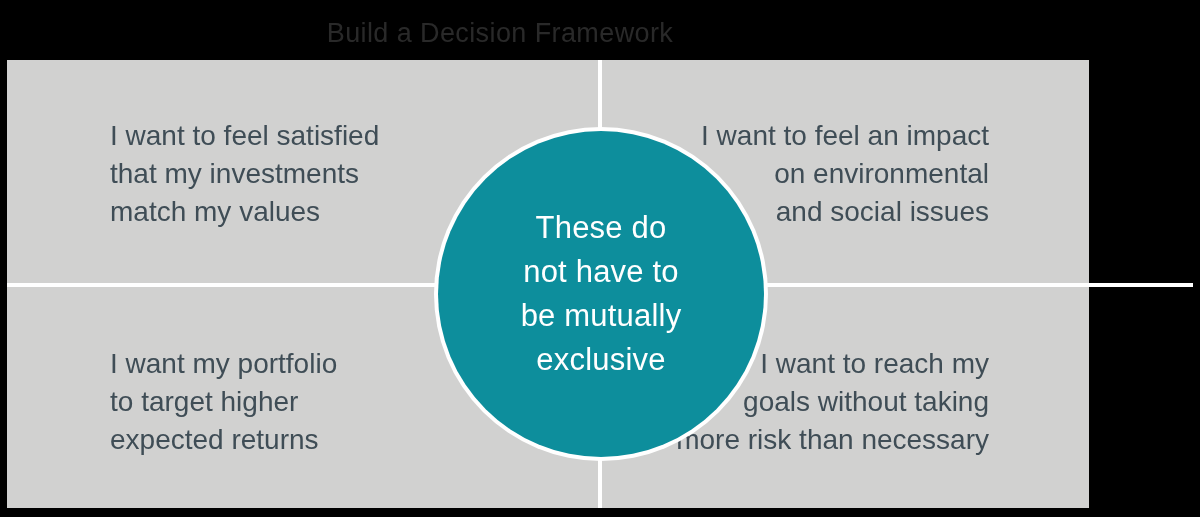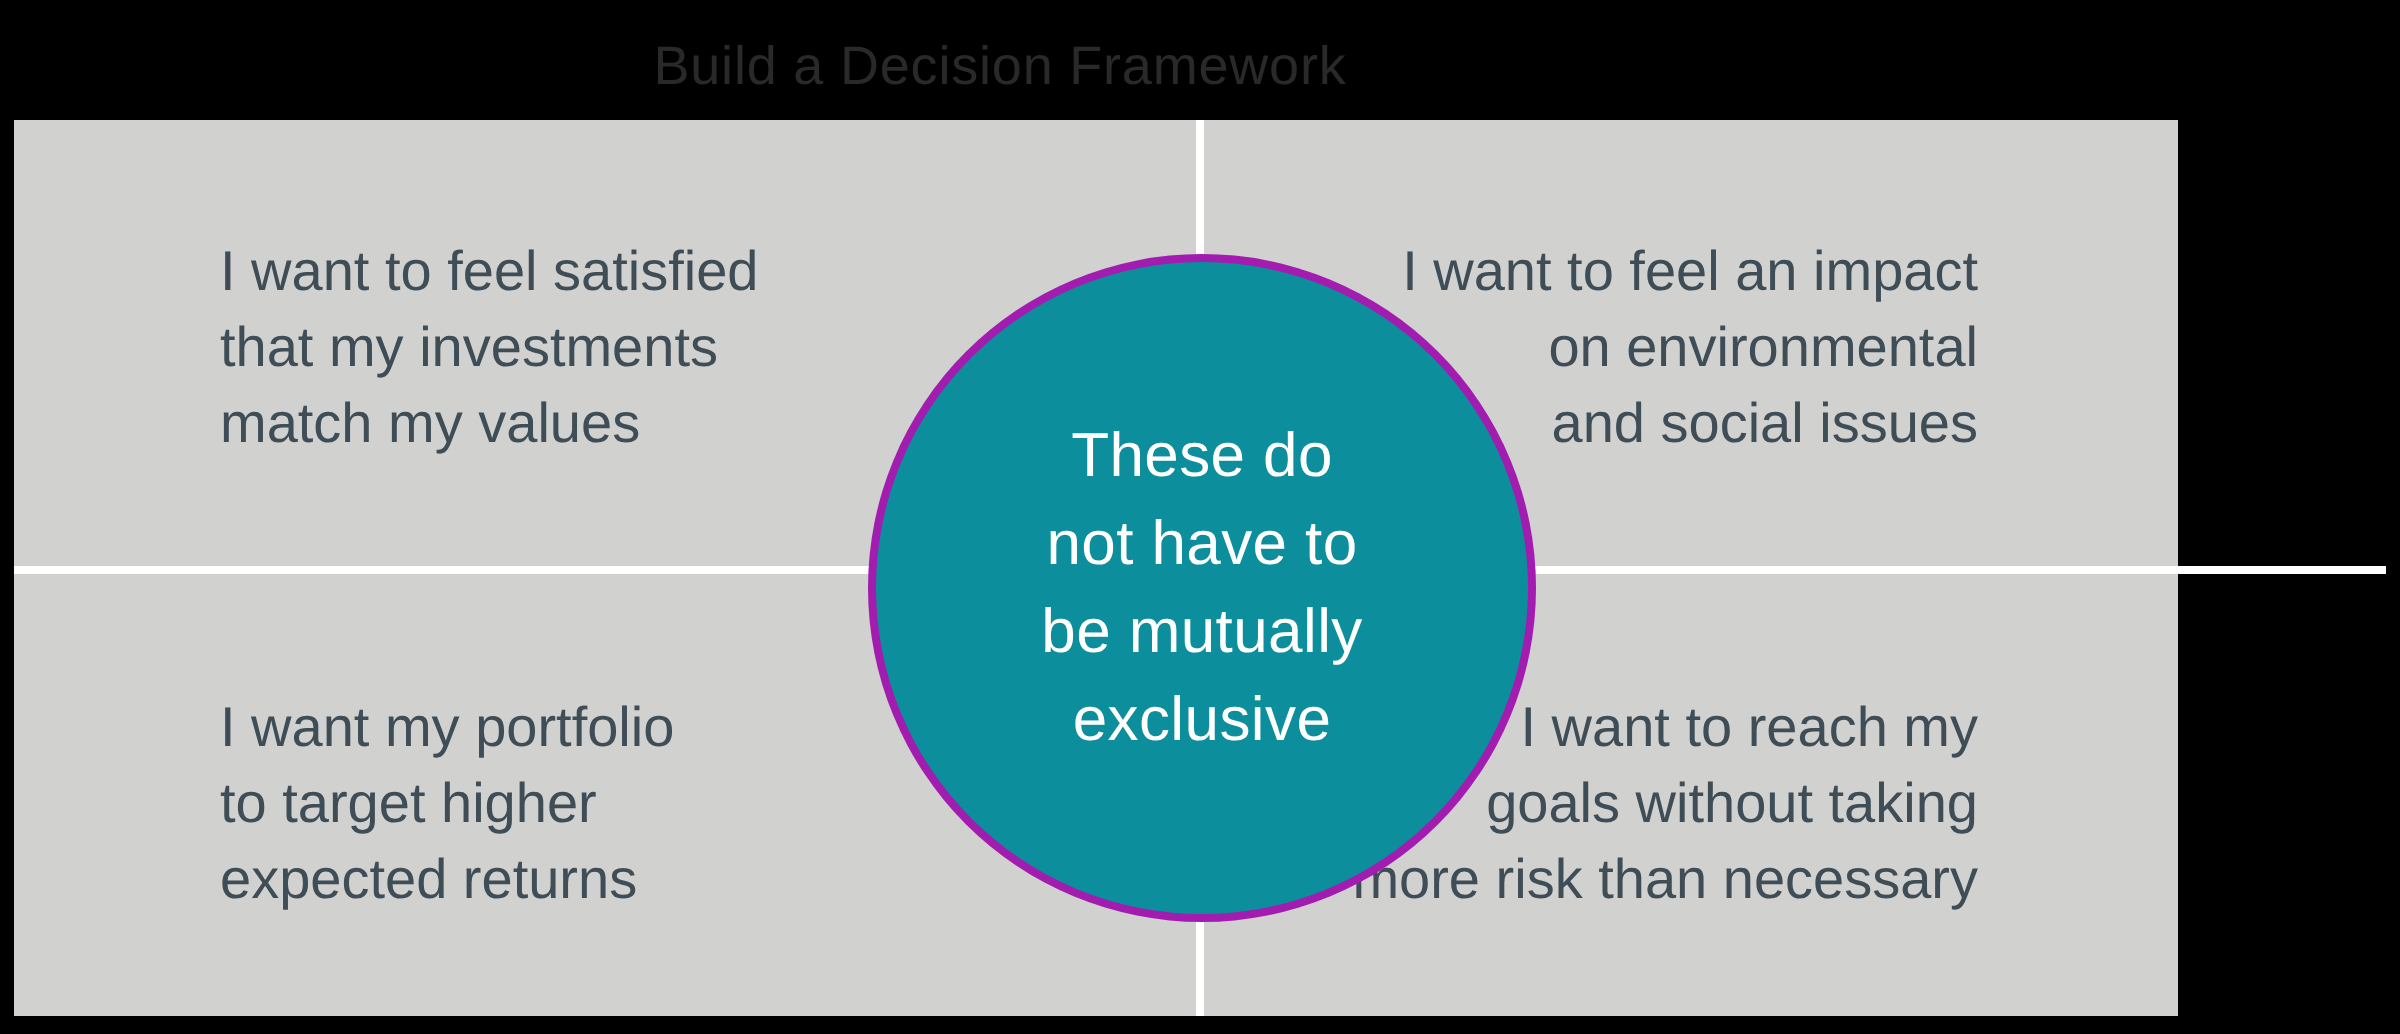--- a/index.html
+++ b/index.html
@@ -131,21 +131,21 @@
 and social issues</div>
 
     <div class="quadrant right bottom" style="color: rgb(63, 77, 86);">I want to reach my
 goals without taking
 more risk than necessary</div>
 
     <div class="quadrant left bottom" style="color: rgb(63, 77, 86);">I want my portfolio
 to target higher
 expected returns</div>
 
-    <div id="center-circle-ring" style="background: #a21caf;">
+    <div id="center-circle-ring" style="background: #ffffff;">
       <div id="center-circle" style="background: rgb(13, 142, 156);">
         <div id="center-circle-text" style="color: rgb(255, 255, 255);">These do
 not have to
 be mutually
 exclusive</div>
       </div>
     </div>
 
   </div>
 </div>

